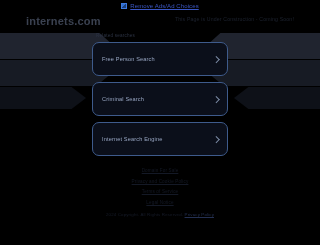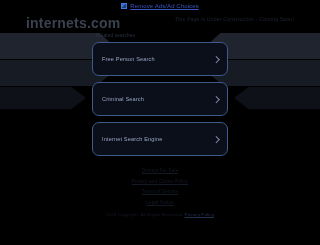--- a/index.html
+++ b/index.html
@@ -49,21 +49,21 @@
     background:linear-gradient(135deg,#2f6fd0 0 50%, #1b3f7a 50% 100%);
     border:1px solid #3d7ae0;
   }
   .top-link a {
     color:#3b57c4; text-decoration:underline;
     font-size:6px; letter-spacing:.1px; white-space:nowrap;
   }
 
   .brand {
     position:absolute; left:26px; top:15px;
-    font-size:14px; font-weight:bold; letter-spacing:.2px;
+    font-size:11px; font-weight:bold; letter-spacing:.2px;
     color:#3a4150;
   }
   .tagline {
     position:absolute; right:26px; top:16px;
     font-size:5.2px; color:#1d2330; letter-spacing:.15px;
     white-space:nowrap;
   }
 
   .related-label {
     position:absolute; left:96px; top:33px;

